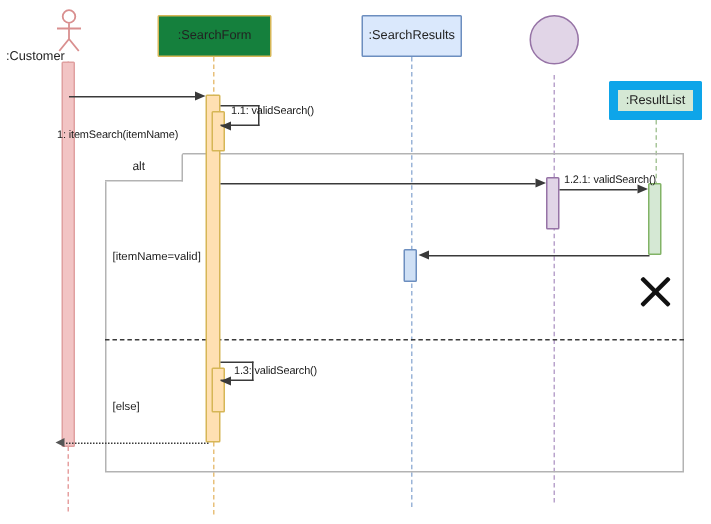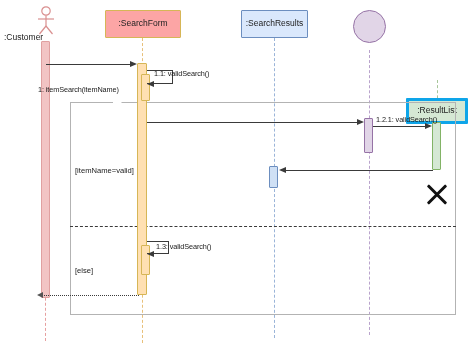--- a/index.html
+++ b/index.html
@@ -13,23 +13,23 @@
   
   .abs{position:absolute;}
 
   
   .head{
     position:absolute;box-sizing:border-box;
     display:flex;align-items:center;justify-content:center;
     font-size:8.5px;color:#222;text-align:center;line-height:1.1;
     border-radius:1px;
   }
-  .head-search-form{border:1px solid #d6b656;background:#fca5a5;}
+  .head-search-form{border:1px solid #d6b656;background:#15803d;}
   .head-search-results{border:1px solid #6c8ebf;background:#dae8fc;}
-  .head-result-list{border:3px solid #0ea5e9;background:#d5e8d4;margin-top:44px;}
+  .head-result-list{border:6px solid #0ea5e9;background:#d5e8d4;}
 
   
   .actor-label{
     position:absolute;font-size:8.5px;color:#222;white-space:nowrap;
   }
 
   
   .entity-circle{
     position:absolute;border-radius:50%;
     border:1px solid #9673a6;background:#e1d5e7;box-sizing:border-box;
@@ -137,20 +137,23 @@
     <span>:SearchResults</span>
   </div>
 
   <div class="entity-circle" style="left:353px;top:10px;width:33px;height:33px;"></div>
 
   <div class="head head-result-list" style="left:406px;top:54px;width:62px;height:26px;">
     <span>:ResultList</span>
   </div>
 
   <div class="frag" style="left:70px;top:102px;width:386px;height:213px;"></div>
+  <div class="frag-tab" style="left:70px;top:102px;width:52px;height:19px;">
+    <div class="frag-op" style="top:4px;left:-3px;">alt</div>
+  </div>
   <div class="frag-tab-cut" style="left:113px;top:102px;"></div>
 
   <div class="frag-guard" style="left:75px;top:124px;margin-top:42px;">[itemName=valid]</div>
 
   <div class="frag-divider" style="left:70px;top:226px;width:386px;"></div>
 
   <div class="frag-guard" style="left:75px;top:230px;margin-top:36px;">[else]</div>
 
   <div class="act act-customer" style="left:41px;top:41px;width:9px;height:257px;"></div>
 

